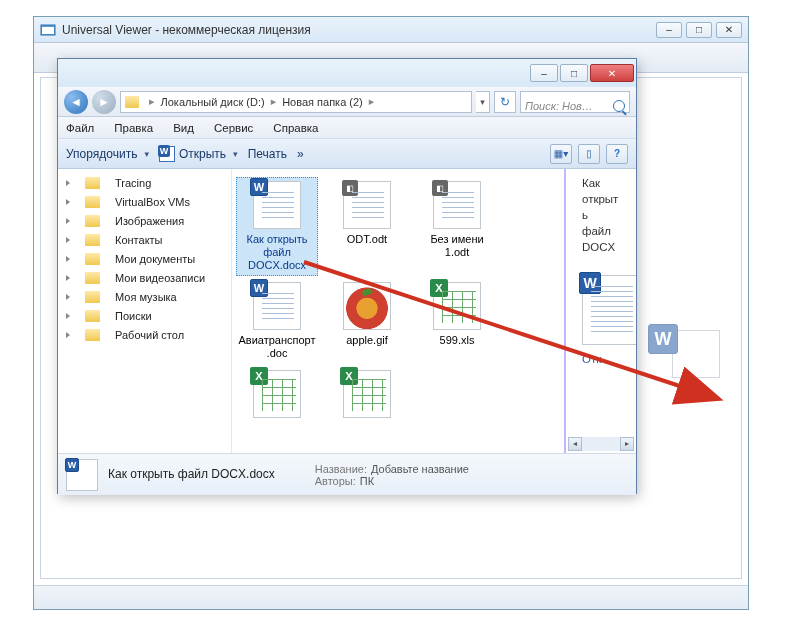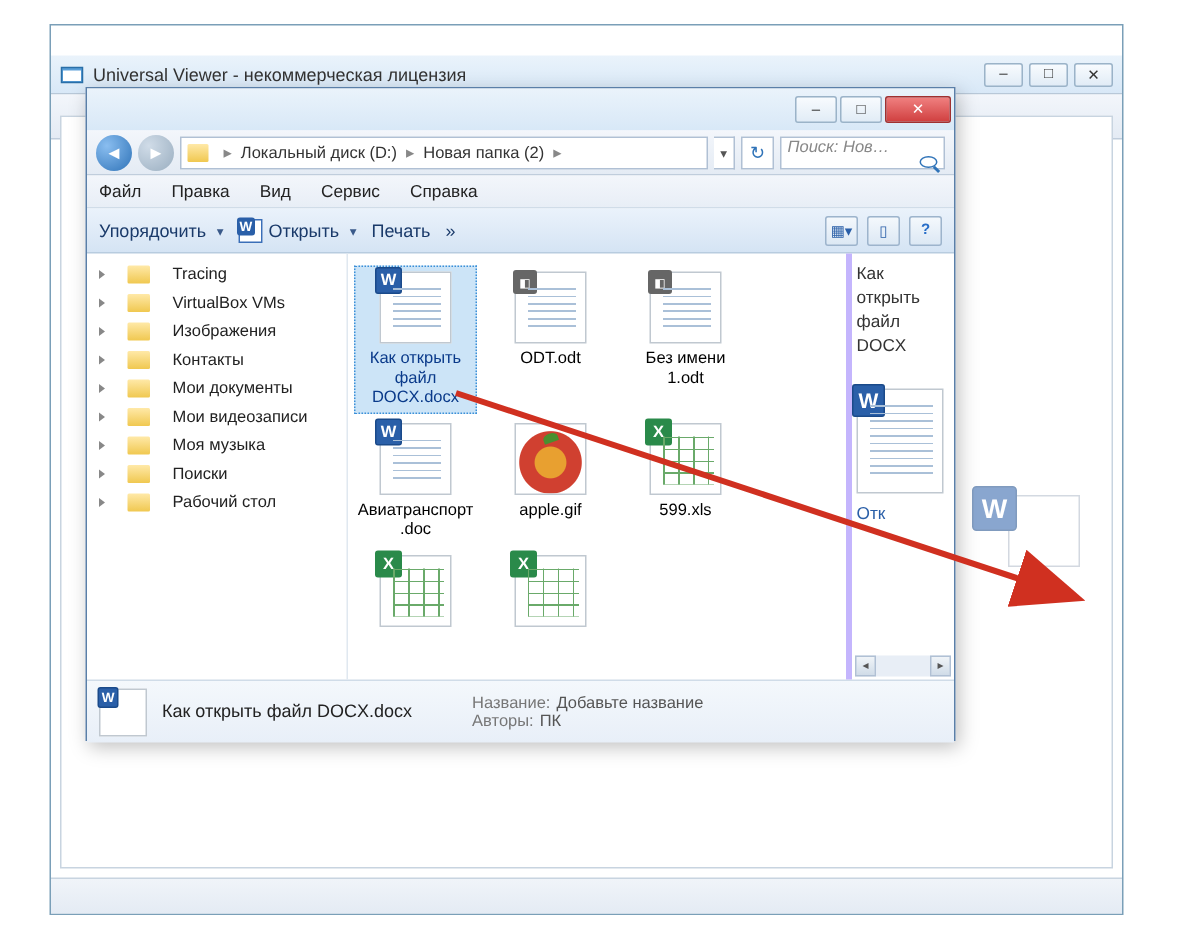--- a/index.html
+++ b/index.html
@@ -1,20 +1,20 @@
 <!DOCTYPE html>
 <html><head>
 <meta charset="utf-8">
 <style>
 * { box-sizing: border-box; margin: 0; padding: 0; font-family: "Segoe UI", Tahoma, sans-serif; }
 body { background: #fff; width: 785px; height: 627px; position: relative; overflow: hidden; }
 
 
 .uv-window { position: absolute; left: 33px; top: 16px; width: 716px; height: 594px; border: 1px solid #7a9fb8; background: #fff; box-shadow: 0 0 0 1px rgba(255,255,255,.5) inset; }
-.uv-titlebar { height: 26px; background: linear-gradient(#eaf3fb,#d8e8f7); display: flex; align-items: center; padding: 0 6px; border-bottom: 1px solid #b8c8d8; margin-top: 20px; }
+.uv-titlebar { height: 26px; background: linear-gradient(#eaf3fb,#d8e8f7); display: flex; align-items: center; padding: 0 6px; border-bottom: 1px solid #b8c8d8; }
 .uv-icon { width: 16px; height: 16px; margin-right: 6px; }
 .uv-title { font-size: 12px; color: #333; flex: 1; }
 .uv-controls { display: flex; gap: 4px; }
 .uv-btn { width: 26px; height: 16px; border: 1px solid #9bb3c8; border-radius: 2px; background: linear-gradient(#f8fbfe,#e1ecf6); font-size: 10px; display: flex; align-items: center; justify-content: center; color: #333; }
 .uv-toolbar { height: 30px; background: linear-gradient(#f3f6fb,#e4ebf4); border-bottom: 1px solid #c0cddc; }
 .uv-content { position: absolute; left: 6px; right: 6px; top: 60px; bottom: 30px; border: 1px solid #c8d4e0; background: #fff; }
 .uv-status { position: absolute; left: 0; right: 0; bottom: 0; height: 24px; background: linear-gradient(#f0f4f9,#e4ebf4); border-top: 1px solid #c8d4e0; }
 
 
 .explorer { position: absolute; left: 57px; top: 58px; width: 580px; height: 436px; border: 1px solid #5a7fa8; background: #fff; box-shadow: 2px 4px 12px rgba(0,0,0,.25); z-index: 10; }
@@ -22,21 +22,21 @@
 .ex-tbtn { width: 28px; height: 18px; border: 1px solid #9bb3c8; border-radius: 2px; background: linear-gradient(#f8fbfe,#e1ecf6); margin-left: 2px; display: flex; align-items: center; justify-content: center; font-size: 10px; color: #333; }
 .ex-tbtn.close { background: linear-gradient(#f08080,#d04040); border-color: #a03030; color: #fff; width: 44px; }
 
 .ex-nav { height: 30px; background: linear-gradient(#f3f6fb,#e4ebf4); display: flex; align-items: center; padding: 0 6px; gap: 4px; border-bottom: 1px solid #c0cddc; }
 .nav-back, .nav-fwd { width: 24px; height: 24px; border-radius: 50%; background: radial-gradient(circle at 30% 30%, #8abef0, #2f73b8); display: flex; align-items: center; justify-content: center; color: #fff; font-size: 12px; }
 .nav-fwd { background: radial-gradient(circle at 30% 30%, #d0dce8, #9aaec0); }
 .breadcrumb { flex: 1; height: 22px; border: 1px solid #b0c0d4; background: #fff; display: flex; align-items: center; padding: 0 4px; font-size: 11px; color: #333; gap: 2px; }
 .bc-sep { color: #888; padding: 0 4px; }
 .bc-folder { width: 14px; height: 12px; background: linear-gradient(#ffe9a8,#f0c850); border-radius: 1px; margin-right: 4px; }
 .nav-refresh { width: 22px; height: 22px; border: 1px solid #b0c0d4; background: #fff; display: flex; align-items: center; justify-content: center; color: #2f73b8; font-size: 12px; }
-.search { width: 110px; height: 22px; border: 1px solid #b0c0d4; background: #fff; display: flex; align-items: flex-start; padding: 0 4px; font-size: 11px; color: #888; font-style: italic; flex-direction: column; }
+.search { width: 110px; height: 22px; border: 1px solid #b0c0d4; background: #fff; display: flex; align-items: flex-end; padding: 0 4px; font-size: 11px; color: #888; font-style: italic; }
 .search-icon { width: 12px; height: 12px; border: 1.5px solid #2f73b8; border-radius: 50%; margin-left: auto; position: relative; }
 .search-icon::after { content: ""; position: absolute; right: -3px; bottom: -3px; width: 5px; height: 1.5px; background: #2f73b8; transform: rotate(45deg); }
 
 .ex-menu { height: 22px; background: linear-gradient(#f3f6fb,#e8eef6); display: flex; align-items: center; padding: 0 8px; gap: 20px; font-size: 11.5px; color: #222; border-bottom: 1px solid #d0dce8; }
 
 .ex-cmdbar { height: 30px; background: linear-gradient(#eaf2fb,#d5e4f4); display: flex; align-items: center; padding: 0 8px; gap: 10px; font-size: 12px; color: #1a3a6a; border-bottom: 1px solid #b8ccdf; }
 .cmd-item { display: flex; align-items: center; gap: 4px; }
 .cmd-drop::after { content: "▾"; font-size: 9px; margin-left: 3px; color: #3a5a8a; }
 .word-ico-sm { width: 16px; height: 16px; background: #fff; border: 1px solid #3a6fb8; position: relative; }
 .word-ico-sm::before { content: "W"; position: absolute; left: -2px; top: -2px; width: 12px; height: 12px; background: #2a5fa8; color: #fff; font-size: 9px; font-weight: bold; display: flex; align-items: center; justify-content: center; border-radius: 2px; }
@@ -56,21 +56,21 @@
 .file-thumb { width: 48px; height: 48px; background: #fff; border: 1px solid #c0c8d0; margin-bottom: 4px; position: relative; display: flex; align-items: center; justify-content: center; }
 .word-badge { position: absolute; left: -4px; top: -4px; width: 18px; height: 18px; background: #2a5fa8; color: #fff; font-size: 11px; font-weight: bold; display: flex; align-items: center; justify-content: center; border-radius: 2px; border: 1px solid #1a4a8a; }
 .doc-lines { position: absolute; left: 8px; right: 6px; top: 10px; bottom: 8px; background: repeating-linear-gradient(#aac0d8 0 1px, transparent 1px 5px); }
 .odf-badge { position: absolute; left: -2px; top: -2px; width: 16px; height: 16px; background: #666; color: #fff; font-size: 8px; display: flex; align-items: center; justify-content: center; border-radius: 2px; }
 .excel-badge { position: absolute; left: -4px; top: -4px; width: 18px; height: 18px; background: #2a8a4a; color: #fff; font-size: 11px; font-weight: bold; display: flex; align-items: center; justify-content: center; border-radius: 2px; }
 .xls-grid { position: absolute; inset: 8px 4px 6px 8px; background: repeating-linear-gradient(90deg,#6aaa6a 0 1px,transparent 1px 10px), repeating-linear-gradient(#6aaa6a 0 1px,transparent 1px 8px); }
 .img-apple { background: radial-gradient(circle at 50% 55%, #e8a030 0 30%, #d04030 32% 60%, transparent 62%); }
 .img-apple::before { content:""; position:absolute; top:6px; left:18px; width:10px; height:6px; background:#4a9030; border-radius:50% 50% 0 0; transform:rotate(-20deg); }
 .file-name { word-break: break-word; }
 
-.ex-preview { width: 72px; border-left: 4px solid #c4b5fd; padding: 6px 3px; font-size: 11.5px; line-height: 16px; color: #333; overflow: hidden; position: relative; }
+.ex-preview { width: 72px; border-left: 2px solid #c4b5fd; padding: 6px 16px; font-size: 11.5px; line-height: 16px; color: #333; overflow: hidden; position: relative; }
 .pv-text { word-break: break-word; }
 .pv-doc { margin-top: 20px; width: 58px; height: 70px; background: #fff; border: 1px solid #c0c8d0; position: relative; }
 .pv-doc .word-badge { width: 22px; height: 22px; font-size: 14px; }
 .pv-scroll { position: absolute; bottom: 2px; left: 2px; right: 2px; height: 14px; background: #e8eef6; display: flex; }
 .pv-scroll .sb { width: 14px; background: linear-gradient(#f0f4f8,#d0dce8); border: 1px solid #b0c0d4; font-size: 8px; display: flex; align-items: center; justify-content: center; color: #555; }
 
 .ex-details { height: 42px; background: linear-gradient(#f4f8fc,#e8eff8); border-top: 1px solid #d0dce8; display: flex; align-items: center; padding: 4px 8px; gap: 10px; font-size: 11px; }
 .det-thumb { width: 32px; height: 32px; background: #fff; border: 1px solid #c0c8d0; position: relative; }
 .det-thumb .word-badge { width: 14px; height: 14px; font-size: 9px; left: -2px; top: -2px; }
 .det-col { display: flex; flex-direction: column; line-height: 15px; }

